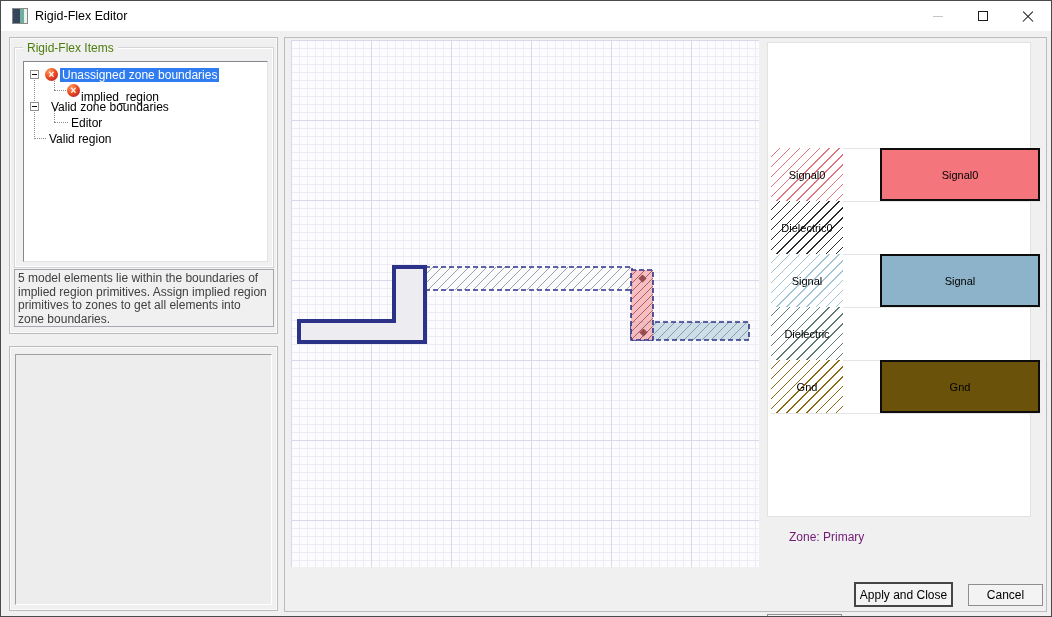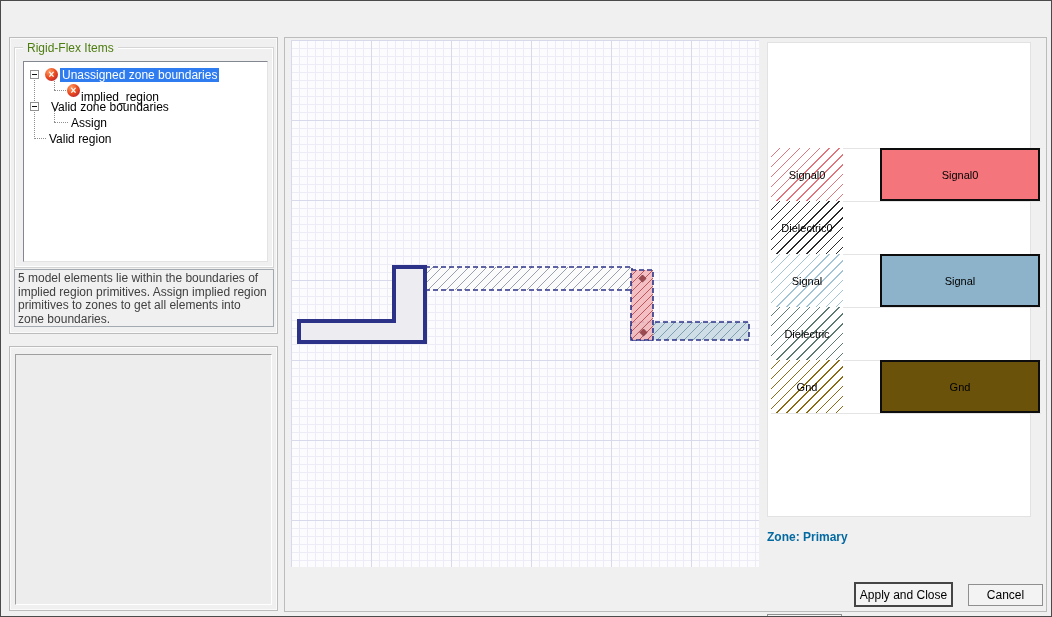--- a/index.html
+++ b/index.html
@@ -59,34 +59,52 @@
 
   
   #stackup { position:absolute; left:482px; top:4px; width:264px; height:475px; background:#ffffff; border:1px solid #e2e2e2; }
   .layer-sep { position:absolute; left:3px; width:270px; border-top:1px solid #e4e4e4; }
   .layer-row { position:absolute; left:3px; width:272px; height:53px; }
   .swatch { position:absolute; left:0; top:0; width:72px; height:53px; background-color:#fff;
     display:flex; align-items:center; justify-content:center; }
   .swatch span { font-size:11px; color:#000; }
   .block { position:absolute; left:109px; top:0; width:160px; height:53px; border:2px solid #0d0d0d;
     display:flex; align-items:center; justify-content:center; font-size:11px; color:#000; }
-  #zone-label { position:absolute; left:482px; top:492px; font-size:12px; color:#0369a1;font-weight:bold; }
+  #zone-label { position:absolute; left:504px; top:492px; font-size:12px; color:#701a75; }
 
   
   .btn { position:absolute; background:#f3f3f3; border:1px solid #8f8f8f; font-size:12px; color:#000;
     display:flex; align-items:center; justify-content:center; font-family:"Liberation Sans",sans-serif; }
   #btn-reset  { left:482px; top:576px; width:75px; height:22px; }
   #btn-apply  { left:569px; top:544px; width:99px; height:25px; border:2px solid #454545; }
   #btn-cancel { left:683px; top:546px; width:75px; height:22px; }
 </style>
 </head>
 <body>
 
 <div id="window">
 
+  <div id="titlebar">
+    <div id="app-icon"></div>
+    <div id="title-text">Rigid-Flex Editor</div>
+    <div id="win-controls">
+      <div class="win-btn">
+          <div class="min-glyph"></div>
+        </div>
+      <div class="win-btn">
+          <div class="max-glyph"></div>
+        </div>
+      <div class="win-btn">
+          <div class="close-glyph">
+            <span></span>
+            <span></span>
+          </div>
+        </div>
+    </div>
+  </div>
 
   <div id="panel-a" class="raised-panel">
     <div id="groupbox">
       <div id="groupbox-label">Rigid-Flex Items</div>
       <div id="treebox">
 
         <div class="conn v" style="left:10px; top:13px; height:62px;"></div>
         <div class="conn v" style="left:30px; top:14px; height:14px;"></div>
         <div class="conn h" style="left:30px; top:28px; width:12px;"></div>
         <div class="conn v" style="left:30px; top:46px; height:14px;"></div>
@@ -100,21 +118,21 @@
         </div>
         <div class="tree-row" style="top:21px;">
           <div class="err-icon" style="position:absolute; left:43px;"></div>
           <span style="position:absolute; left:57px;margin-top:12px;">implied_region</span>
         </div>
         <div class="tree-row" style="top:37px;">
           <div class="expander" style="left:6px;"></div>
           <span style="position:absolute; left:27px;">Valid zone boundaries</span>
         </div>
         <div class="tree-row" style="top:53px;">
-          <span style="position:absolute; left:47px;">Assign</span>
+          <span style="position:absolute; left:47px;">Editor</span>
         </div>
         <div class="tree-row" style="top:69px;">
           <span style="position:absolute; left:25px;">Valid region</span>
         </div>
       </div>
     </div>
     <div id="message-box">5 model elements lie within the boundaries of implied region primitives.  Assign implied region primitives to zones to get all elements into zone boundaries.</div>
   </div>
 
   <div id="panel-b" class="raised-panel">

